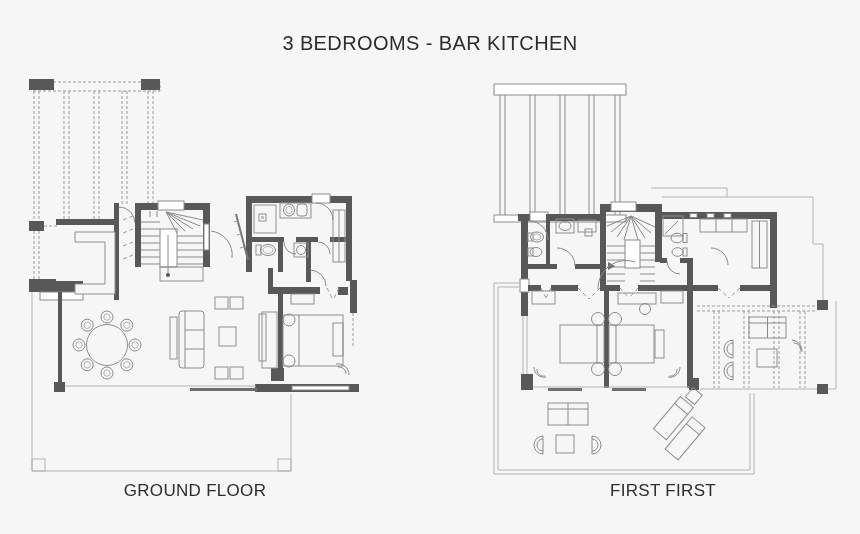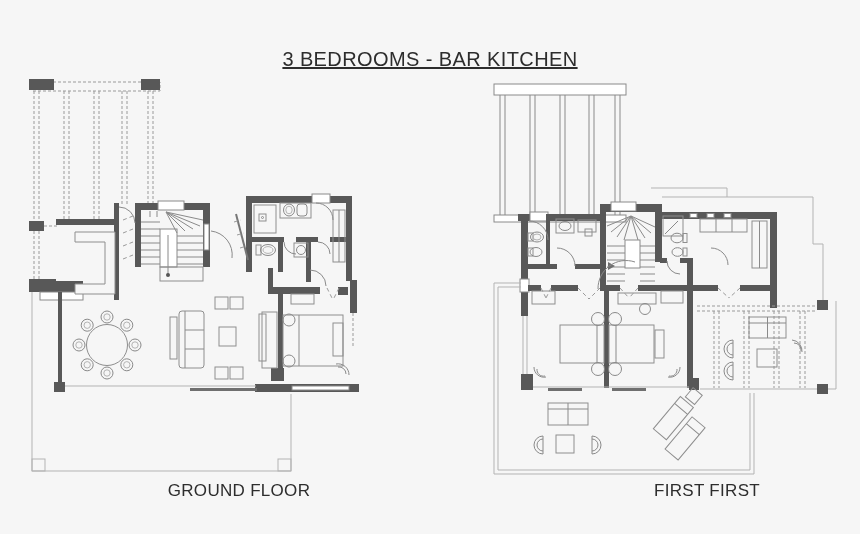--- a/index.html
+++ b/index.html
@@ -3,24 +3,24 @@
 <meta charset="utf-8">
 <style>
   :root{
     --bg:#f6f6f6; --wall:#585858; --ln:#8a8a8a; --thin:#b3b3b3;
     --furn:#8e8e8e; --text:#2d2d2d; --white:#ffffff;
   }
   html,body{margin:0;padding:0;}
   body{width:860px;height:534px;background:var(--bg);overflow:hidden;
        font-family:"Liberation Sans", sans-serif;}
   .stage{position:relative;width:860px;height:534px;}
-  .title{position:absolute;left:430px;top:48px;transform:translateX(-50%);
-         font-size:20px;letter-spacing:0.4px;color:var(--text);white-space:nowrap;text-decoration:underline;}
+  .title{position:absolute;left:430px;top:32px;transform:translateX(-50%);
+         font-size:20px;letter-spacing:0.4px;color:var(--text);white-space:nowrap;}
   .floor-label{position:absolute;transform:translateX(-50%);font-size:17px;
-         letter-spacing:0.3px;color:var(--text);white-space:nowrap;margin-left:44px;}
+         letter-spacing:0.3px;color:var(--text);white-space:nowrap;}
   #ground-label{left:195px;top:481px;}
   #first-label{left:663px;top:481px;}
   svg{position:absolute;}
   #ground-svg{left:0;top:70px;}
   #first-svg{left:435px;top:70px;}
   .wall{fill:var(--wall);stroke:none;}
   .ln{stroke:var(--ln);fill:none;stroke-width:1;}
   .thin{stroke:var(--thin);fill:none;stroke-width:1;}
   .furn{stroke:var(--furn);fill:var(--bg);stroke-width:1;}
   .open{stroke:var(--furn);fill:none;stroke-width:1;}

